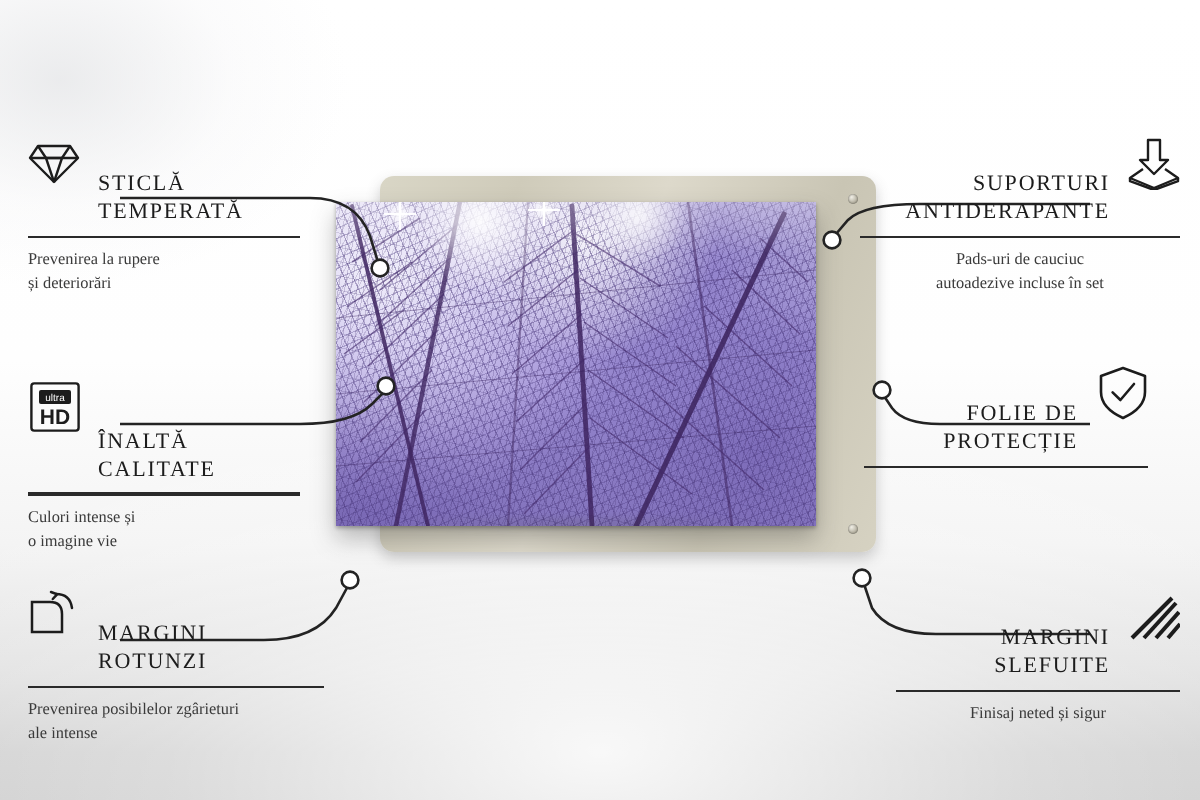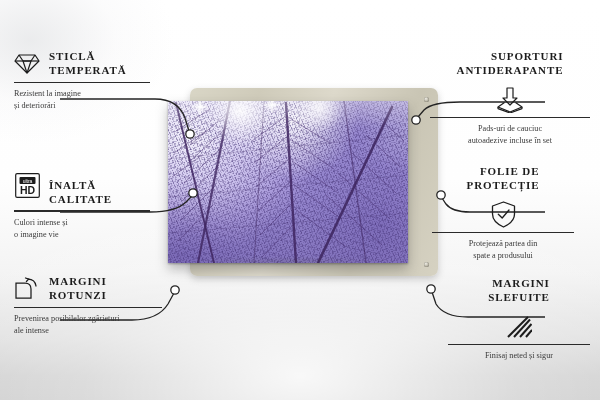--- a/index.html
+++ b/index.html
@@ -112,24 +112,24 @@
   #sparkle-2 { left:96px; top:-4px; }
   #board-shadow {
     position:absolute; left:4px; top:172px; width:236px; height:14px;
     background:radial-gradient(ellipse 50% 50% at 50% 0%, rgba(70,70,70,0.30) 0%, rgba(70,70,70,0) 78%);
     filter:blur(2px);
   }
 
   
   .callout { position:absolute; }
   .callout-head { display:flex; align-items:center; gap:9px; }
-  .callout.right .callout-head { justify-content:flex-end;flex-direction:column; }
+  .callout.right .callout-head { justify-content:flex-end; }
   .callout-title {
-    font-size:11px; font-weight:bold; letter-spacing:0.9px;
-    color:#1c1c1c; line-height:1.25; text-transform:uppercase;
+    font-size:11px; font-weight:normal; letter-spacing:0.9px;
+    color:#1c1c1c; line-height:1.25; text-transform:uppercase;margin-top:36px;
   }
   .callout.left .callout-title { text-align:left; }
   .callout.right .callout-title { text-align:right; }
   .callout-rule { height:1.4px; background:#2a2a2a; margin:4px 0 5px 0; }
   .callout-desc { font-size:8.2px; color:#3a3a3a; line-height:1.45; }
   .callout.right .callout-desc { text-align:center; }
   .icon-box { width:26px; height:26px; flex:0 0 26px; display:flex; align-items:center; justify-content:center; }
   .icon-box svg { display:block; }
 
   #connectors { position:absolute; inset:0; pointer-events:none; }
@@ -236,21 +236,21 @@
           <path d="M1 8 H25"></path>
             <path d="M5 2 L9 8 L13 20"></path>
             <path d="M21 2 L17 8 L13 20"></path>
           <path d="M9 8 H17"></path>
         </g>
       </svg>
     </span>
     <span class="callout-title"><span>STICLĂ</span><br><span>TEMPERATĂ</span></span>
   </div>
   <div class="callout-rule"></div>
-  <div class="callout-desc"><span>Rezistent la imagine</span><br><span>și deteriorări</span></div>
+  <div class="callout-desc"><span>Prevenirea la rupere</span><br><span>și deteriorări</span></div>
 </div>
 
 <div class="callout left" style="left:14px; top:165px; width:136px;">
   <div class="callout-head">
     <span class="icon-box">
       <svg width="25" height="25" viewBox="0 0 25 25">
         <rect x="0.7" y="0.7" width="23.6" height="23.6" rx="1.4" fill="none" stroke="#1c1c1c" stroke-width="1.2"></rect>
         <rect x="4.5" y="4" width="16" height="7" rx="1" fill="#1c1c1c"></rect>
         <text x="12.5" y="9.7" text-anchor="middle" font-family="'Liberation Sans',sans-serif" font-size="5" fill="#ffffff">ultra</text>
         <text x="12.5" y="21" text-anchor="middle" font-family="'Liberation Sans',sans-serif" font-size="10.5" font-weight="bold" fill="#1c1c1c">HD</text>
@@ -302,21 +302,20 @@
     <span class="icon-box">
       <svg width="25" height="27" viewBox="0 0 25 27">
         <g fill="none" stroke="#1c1c1c" stroke-width="1.3" stroke-linejoin="round" stroke-linecap="round">
           <path d="M12.5 1 L23.5 5 V13 Q23.5 21 12.5 26 Q1.5 21 1.5 13 V5 Z"></path>
           <path d="M7.3 13.2 L11.2 17 L18 9"></path>
         </g>
       </svg>
     </span>
   </div>
   <div class="callout-rule"></div>
-  <div class="callout-desc"><span>Protejează partea din</span><br><span>spate a produsului</span></div>
 </div>
 
 <div class="callout right" style="right:10px; top:277px; width:142px;">
   <div class="callout-head">
     <span class="callout-title"><span>MARGINI</span><br><span>SLEFUITE</span></span>
     <span class="icon-box">
       <svg width="26" height="24" viewBox="0 0 26 24">
         <g stroke="#1c1c1c" stroke-width="2" stroke-linecap="butt">
           <path d="M2 22 L22 2"></path>
             <path d="M8 22 L24 4.5"></path>

